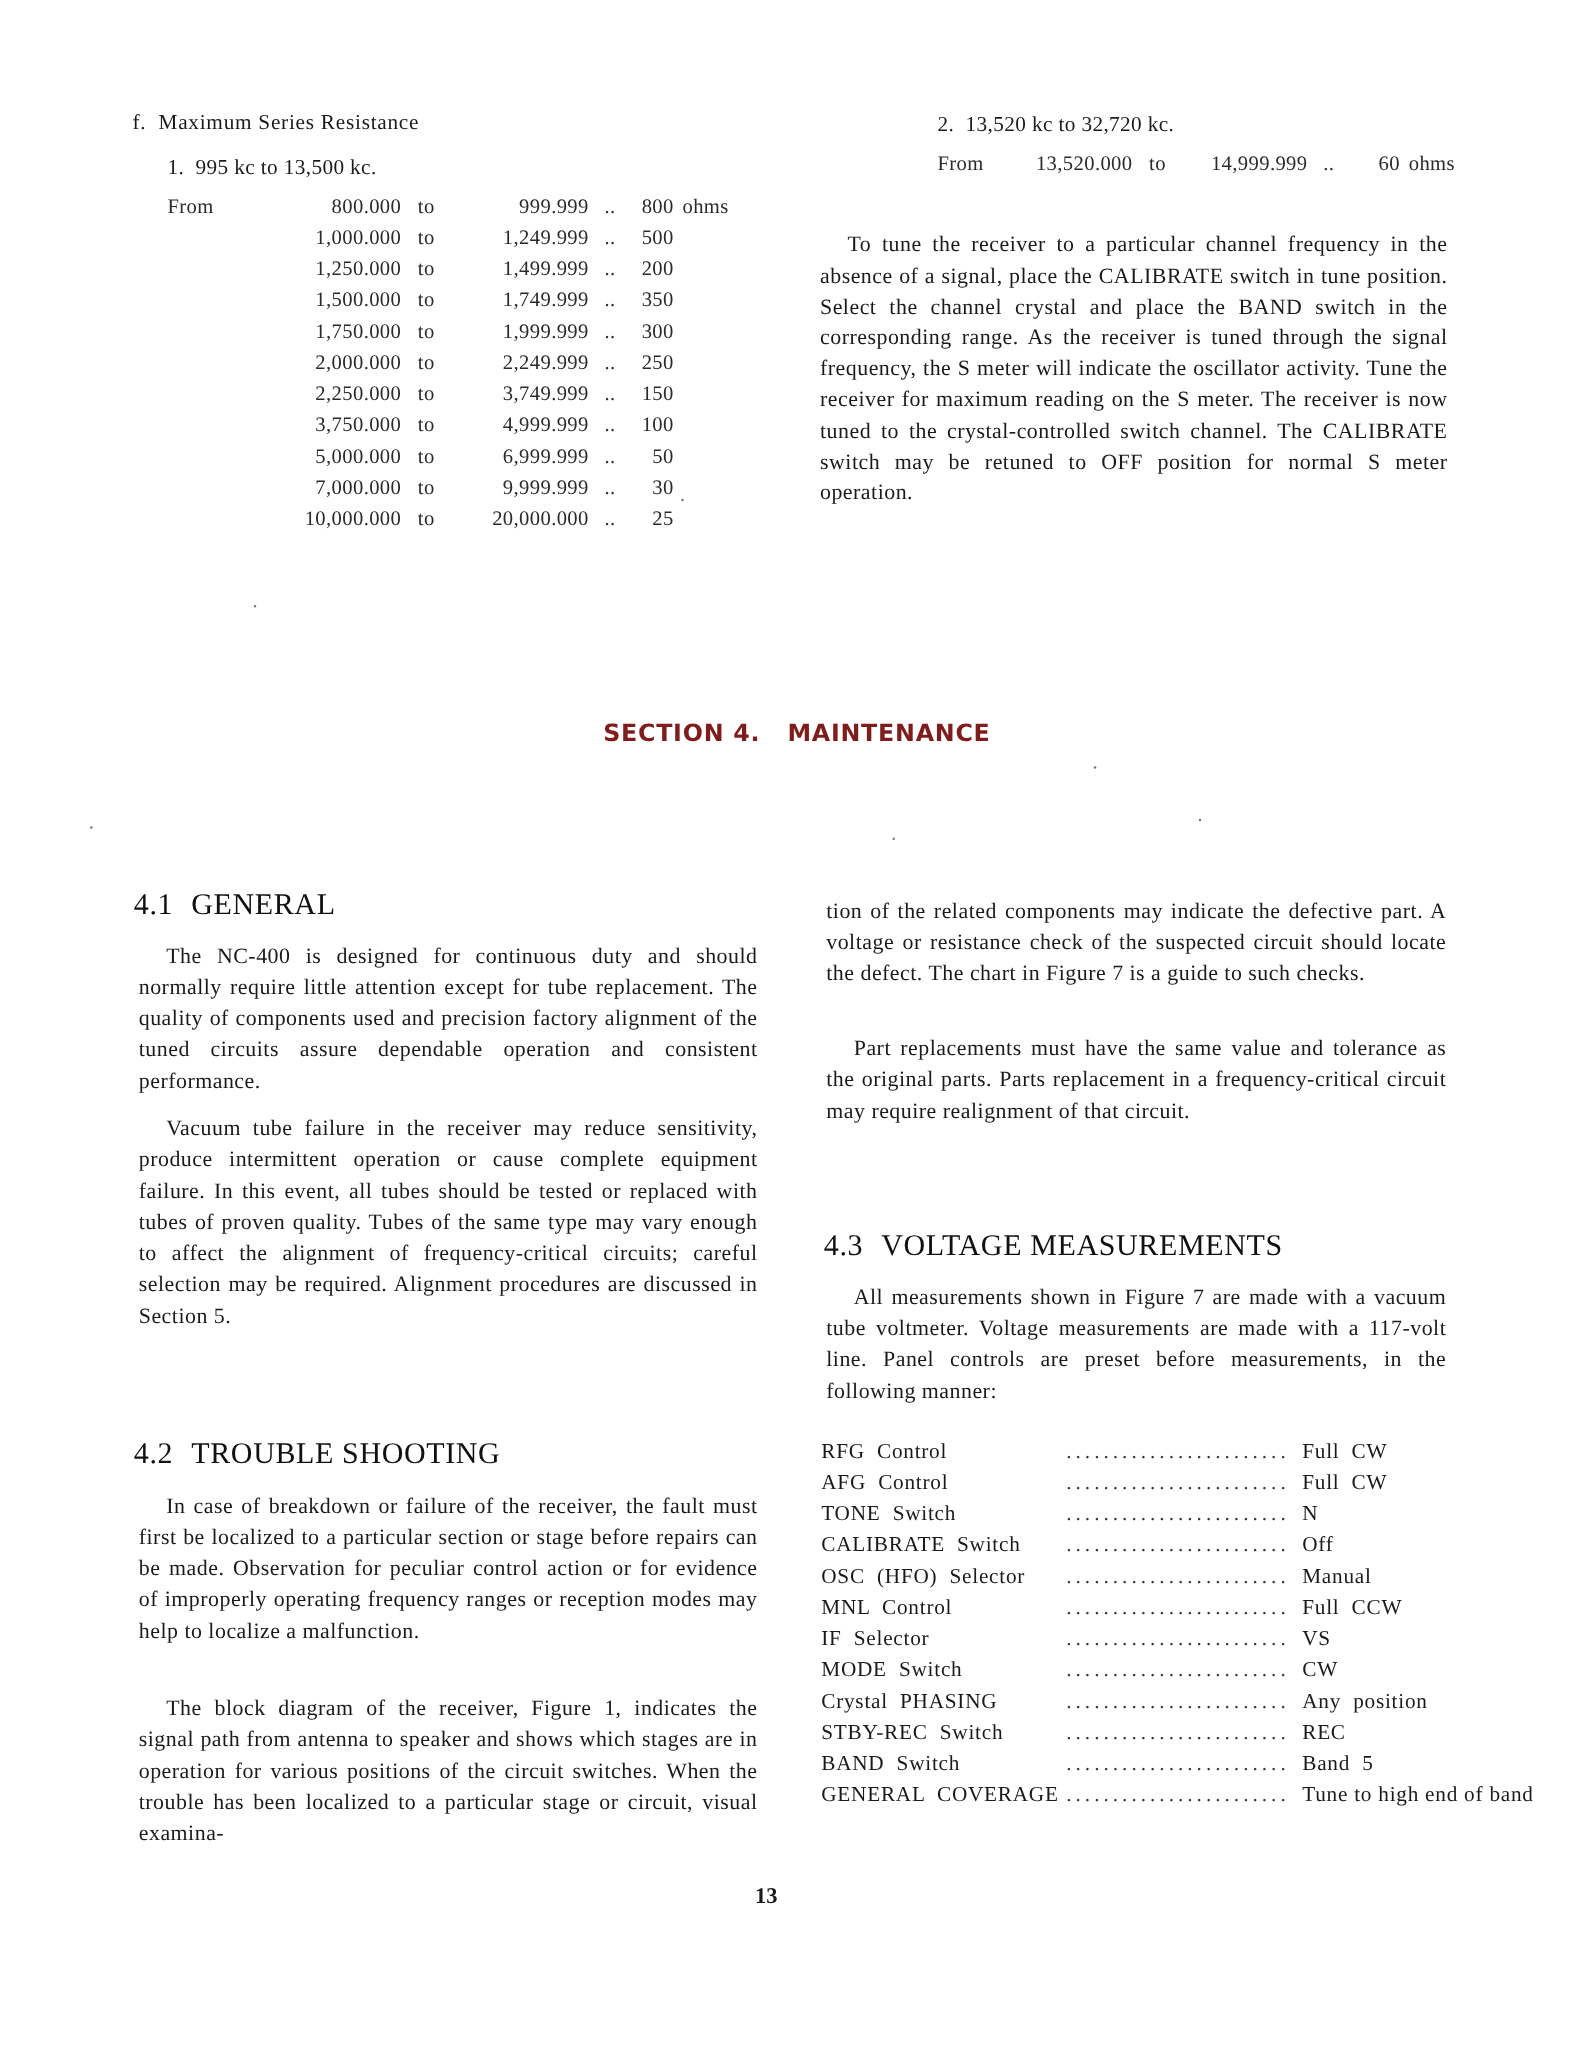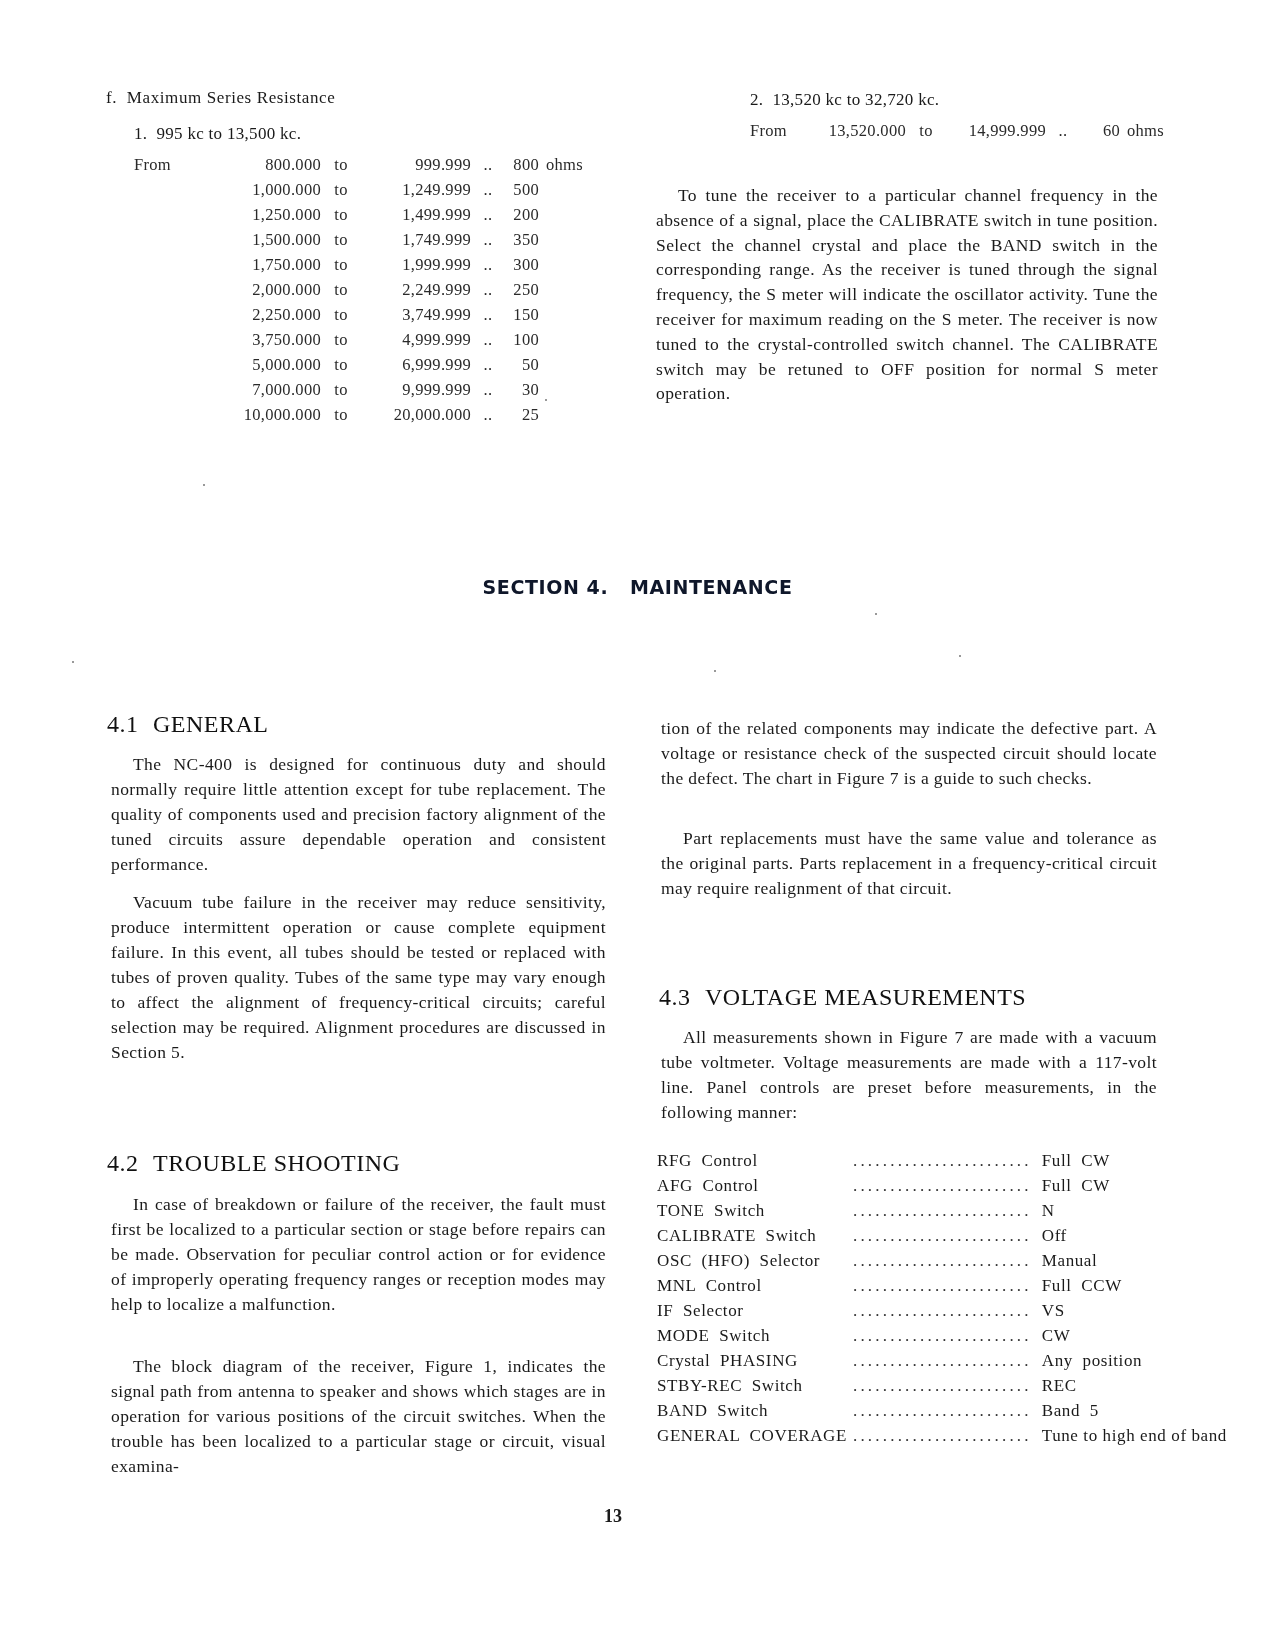--- a/index.html
+++ b/index.html
@@ -28,21 +28,21 @@
     table.res td.unit { padding-left: 7px; width: 50px; }
 
     table.res2 td.lbl { width: 52px; }
     table.res2 td.from { width: 104px; }
     table.res2 td.upto { width: 100px; }
     table.res2 td.ohm { width: 40px; }
 
     .section-title {
       font-family: "DejaVu Sans", "Liberation Sans", sans-serif;
       font-weight: bold; font-size: 19px; letter-spacing: 0.6px;
-      width: 1275px; text-align: center; color: #0f172a;
+      width: 1275px; text-align: center; color: #7f1d1d;
     }
     .h2 { font-size: 24px; letter-spacing: 0.5px; color: #111; }
     .h2 .num { display: inline-block; width: 46px; }
 
     
     table.ctl { border-collapse: collapse; font-size: 17px; letter-spacing: 0.6px; }
     table.ctl td { padding: 0; height: 25px; white-space: nowrap; }
     table.ctl td.name { width: 276px; overflow: hidden; }
     table.ctl td.name .inner { display: flex; }
     table.ctl td.name .lab { flex: none; }

